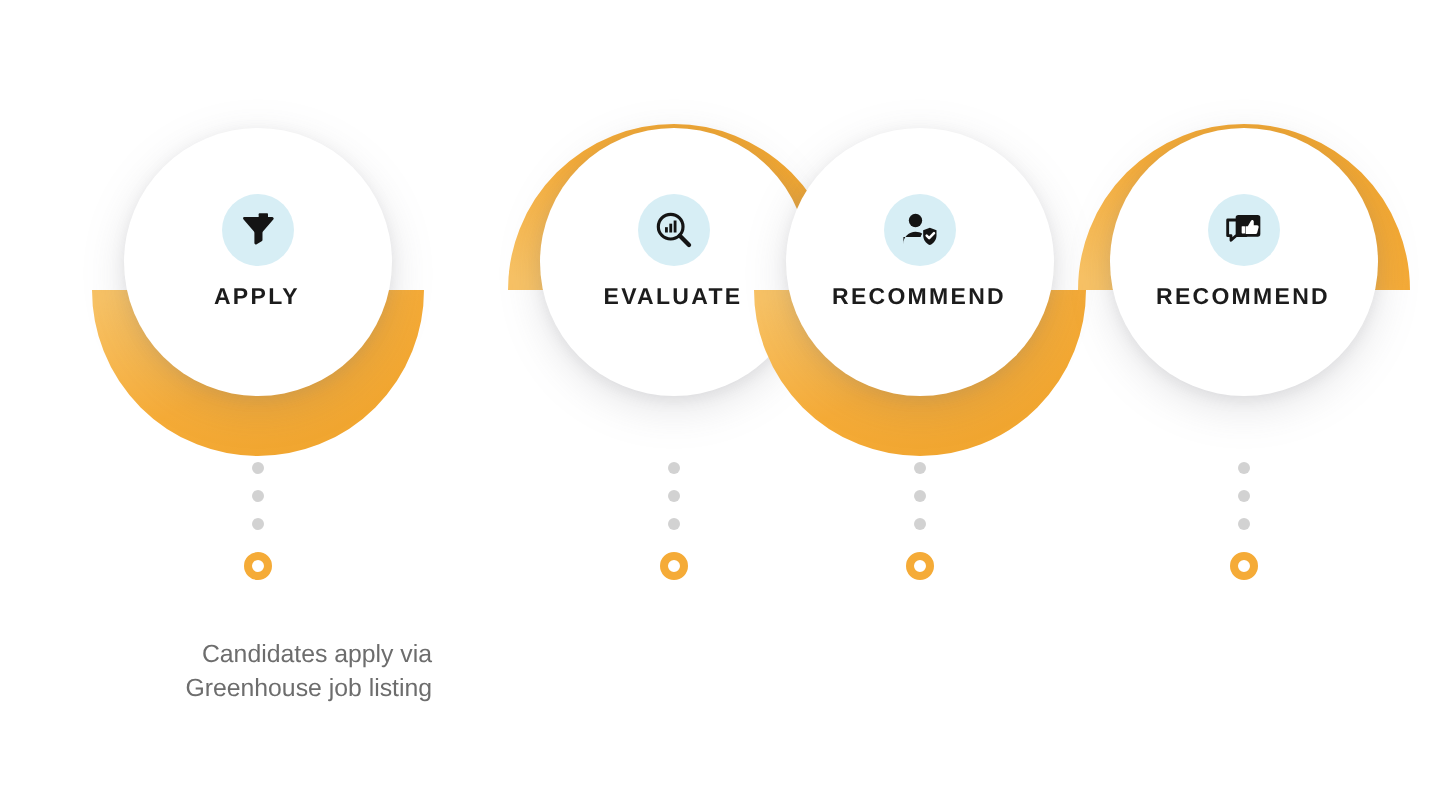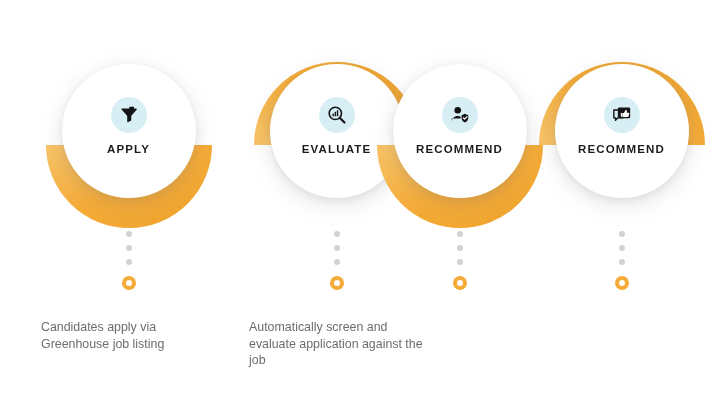--- a/index.html
+++ b/index.html
@@ -118,21 +118,21 @@
     margin-top: 3px;
   }
 
   
   .desc {
     position: absolute;
     left: 50%;
     top: 319px;
     width: 175px;
     margin-left: -87.5px;
-    text-align: left;
+    text-align: right;
     font-size: 12.4px;
     line-height: 16.5px;
     color: #6d6d6d;
   }
 </style>
 </head>
 <body>
 
 <div id="flow">
 
@@ -199,21 +199,20 @@
       <div class="step-label">EVALUATE</div>
     </div>
 
     <div class="dots">
       <div class="dot"></div>
       <div class="dot"></div>
       <div class="dot"></div>
       <div class="ring-dot"></div>
     </div>
 
-    <div class="desc">Automatically screen and evaluate application against the job</div>
   </div>
 
   <div class="step s2">
 
     <div class="ring-wrap">
       <svg width="166" height="166" viewBox="0 0 166 166">
         <defs>
           <linearGradient id="gradBottom3" x1="0" y1="0" x2="1" y2="1">
             <stop offset="0%" stop-color="#F8C264"></stop>
             <stop offset="55%" stop-color="#F5AB37"></stop>

